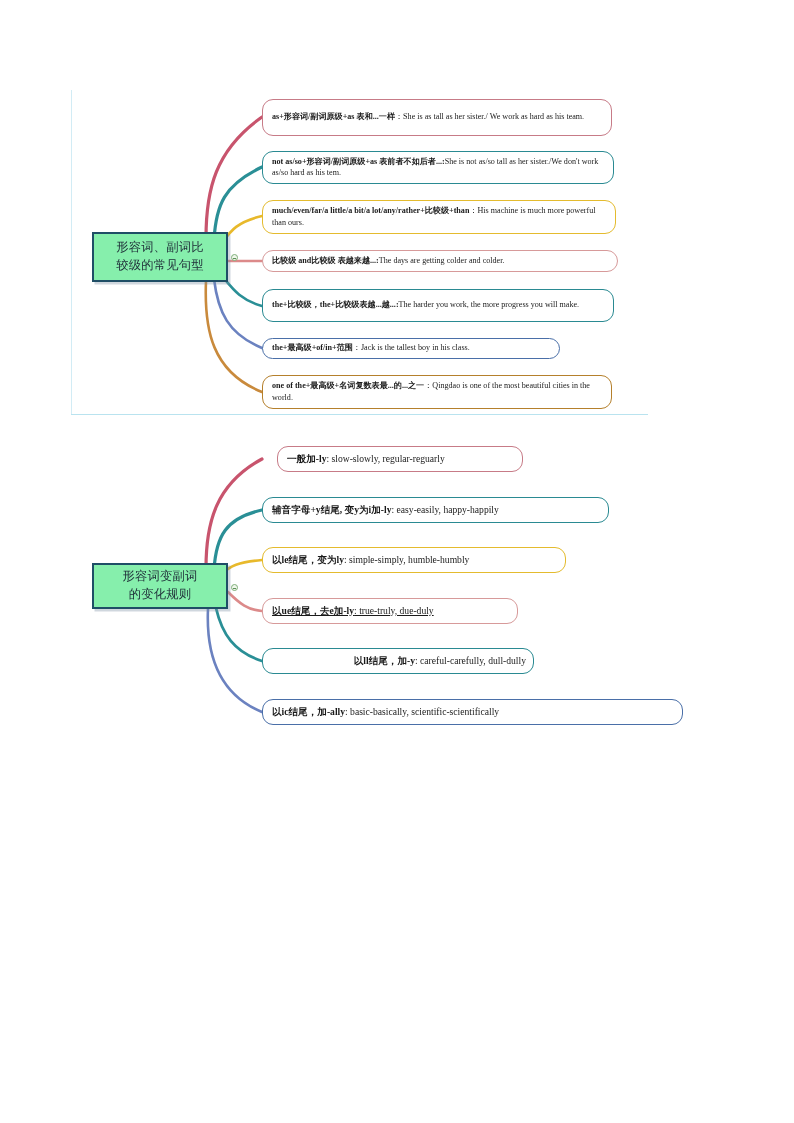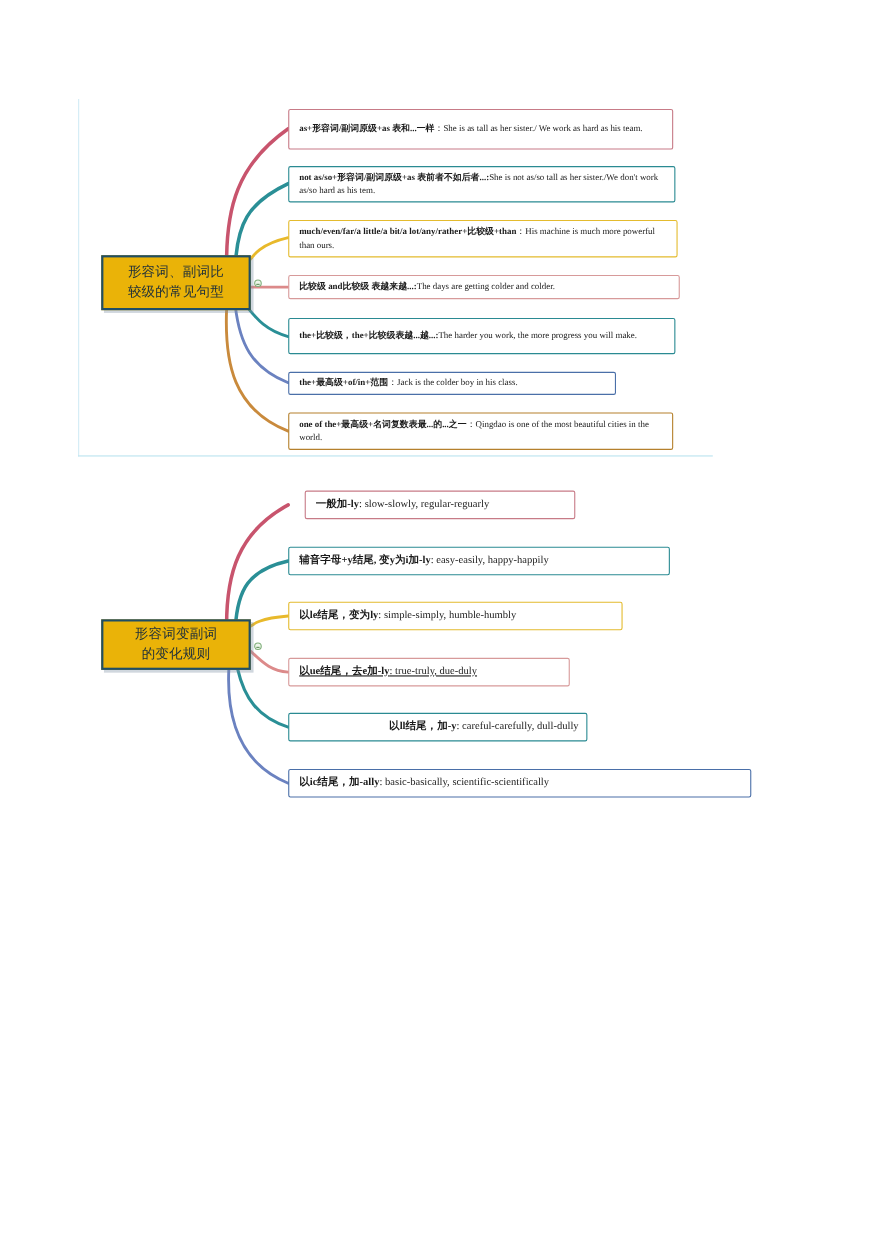--- a/index.html
+++ b/index.html
@@ -39,21 +39,21 @@
     top: 0;
     width: 794px;
     height: 1123px;
     pointer-events: none;
   }
 
   
   .root-node {
     position: absolute;
     border: 2.2px solid #1f4e66;
-    background: #eab308;
+    background: #86efac;
     box-sizing: border-box;
     display: flex;
     align-items: center;
     justify-content: center;
     text-align: center;
     color: #20313a;
     font-family: "Liberation Sans", sans-serif;
     font-size: 12.3px;
     line-height: 1.45;
     letter-spacing: .2px;
@@ -84,21 +84,21 @@
     background: #5f9159;
   }
 
   
   .leaf {
     position: absolute;
     box-sizing: border-box;
     background: #ffffff;
     border-width: 1.3px;
     border-style: solid;
-    border-radius: 2px;
+    border-radius: 11px;
     display: flex;
     align-items: center;
     padding: 3px 7px 4px 9px;
     color: #1a1a1a;
     font-family: "Liberation Serif", serif;
     font-size: 8.1px;
     line-height: 1.42;
   }
   .leaf .txt { display: block; }
   .leaf b {
@@ -158,21 +158,21 @@
 
   <div class="leaf" style="left:262px; top:250px; width:356px; height:22px; border-color:#d79a9a;">
     <span class="txt"><b>比较级  and比较级  表越来越...:</b><span>The days are getting colder and colder.</span></span>
   </div>
 
   <div class="leaf" style="left:262px; top:289px; width:352px; height:33px; border-color:#2a8a92;">
     <span class="txt"><b>the+比较级，the+比较级表越...越...:</b><span>The harder you work, the more progress you will make.</span></span>
   </div>
 
   <div class="leaf" style="left:262px; top:338px; width:298px; height:21px; border-color:#4a6fa8;">
-    <span class="txt"><b>the+最高级+of/in+范围</b><span>：Jack is the colder boy in his class.</span></span>
+    <span class="txt"><b>the+最高级+of/in+范围</b><span>：Jack is the tallest boy in his class.</span></span>
   </div>
 
   <div class="leaf" style="left:262px; top:375px; width:350px; height:34px; border-color:#b5802c;">
     <span class="txt"><b>one of the+最高级+名词复数表最...的...之一</b><span>：Qingdao is one of the most beautiful cities in the world.</span></span>
   </div>
 
   <div class="root-node" style="left:92px; top:563px; width:136px; height:46px;">
     <span class="root-text">形容词变副词
 的变化规则</span>
   </div>

